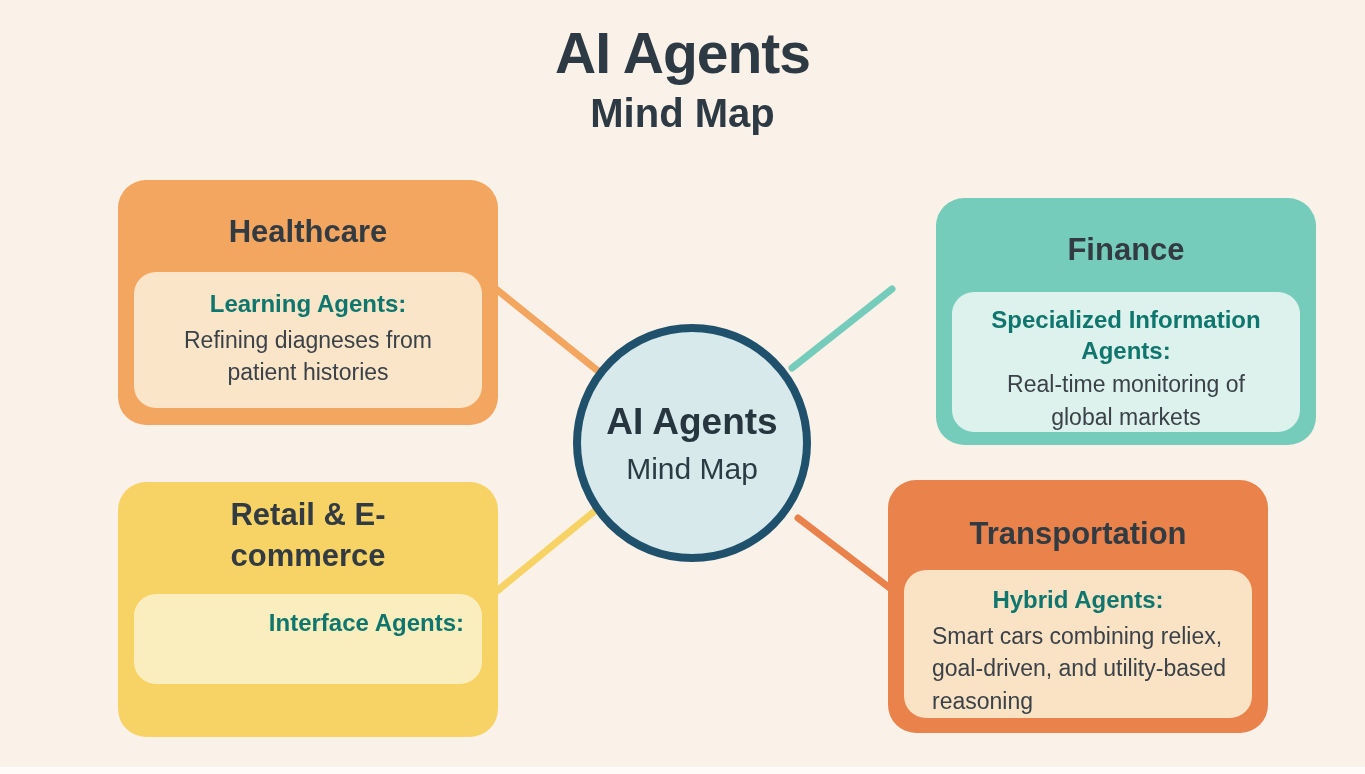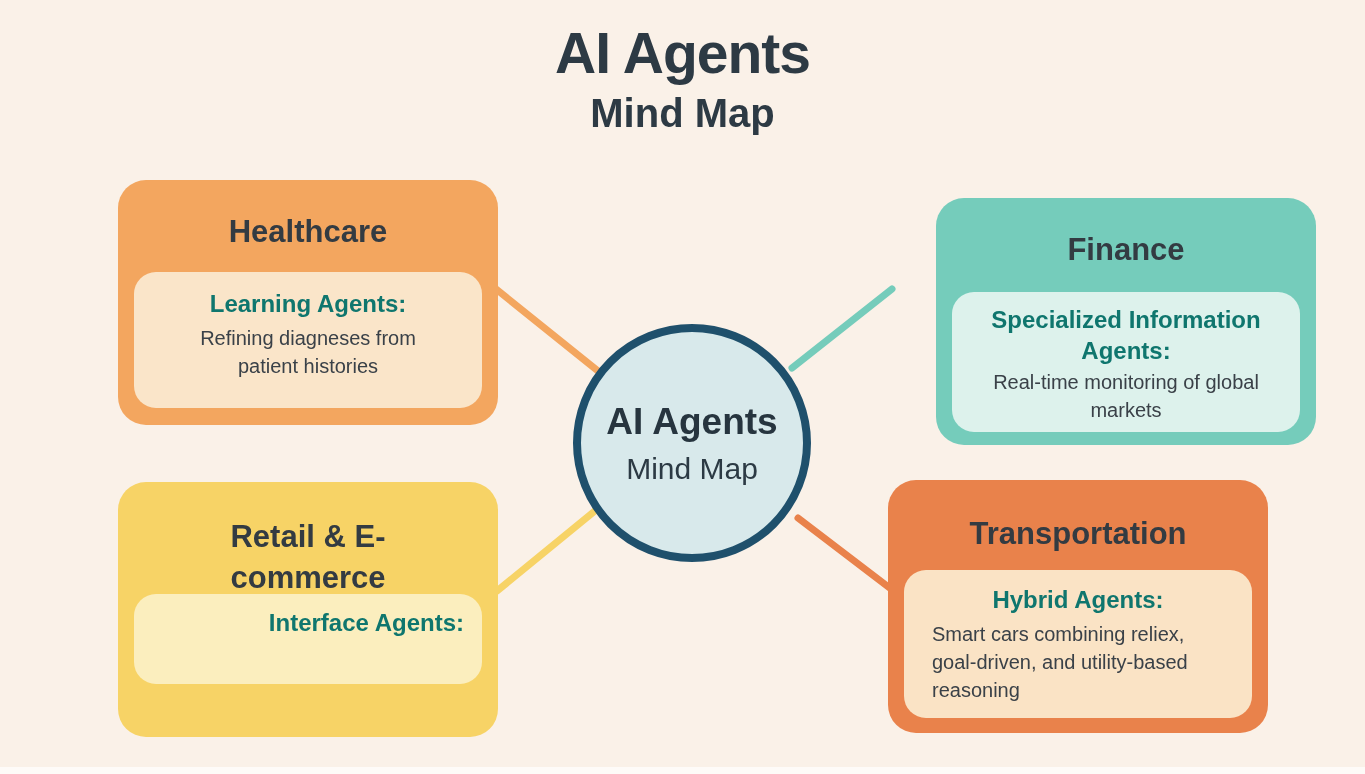--- a/index.html
+++ b/index.html
@@ -60,34 +60,34 @@
     padding: 16px 18px 10px 18px;
   }
   .agent-type {
     font-size: 24px;
     font-weight: 700;
     color: #0f766e;
     line-height: 1.3;
     margin: 0 auto;
   }
   .agent-desc {
-    font-size: 20px;
+    font-size: 23px;
     font-weight: 400;
     color: #3A4148;
     line-height: 1.4;
     margin: 5px auto 0 auto;
   }
   
   .branch-healthcare   { left: 118px; top: 180px; height: 245px; padding-top: 32px; }
   .branch-healthcare   .branch-card { top: 92px;  height: 136px; }
   .branch-finance      { left: 936px; top: 198px; height: 247px; padding-top: 32px; }
   .branch-finance      .branch-card { top: 94px;  height: 140px; padding-top: 12px; }
   .branch-finance      .agent-type  { max-width: 300px; }
   .branch-finance      .agent-desc  { margin-top: 2px; }
-  .branch-retail       { left: 118px; top: 482px; height: 255px; padding-top: 35px; }
+  .branch-retail       { left: 118px; top: 482px; height: 255px; padding-top: 13px; }
   .branch-retail       .branch-title { max-width: 250px; }
   .branch-retail       .branch-card { top: 112px; height: 90px; padding-top: 13px; text-align: right; }
   .branch-transport    { left: 888px; top: 480px; height: 253px; padding-top: 34px; }
   .branch-transport    .branch-card { top: 90px;  height: 148px; padding-top: 14px; text-align: left; }
   .branch-transport    .agent-type  { text-align: center; }
   .branch-transport    .agent-desc  { max-width: 316px; margin-left: 10px; }
   .agent-desc { max-width: 300px; }
   .branch-healthcare .agent-desc { max-width: 262px; }
   .branch-retail     .agent-desc { max-width: 230px; }
   .center-node {

